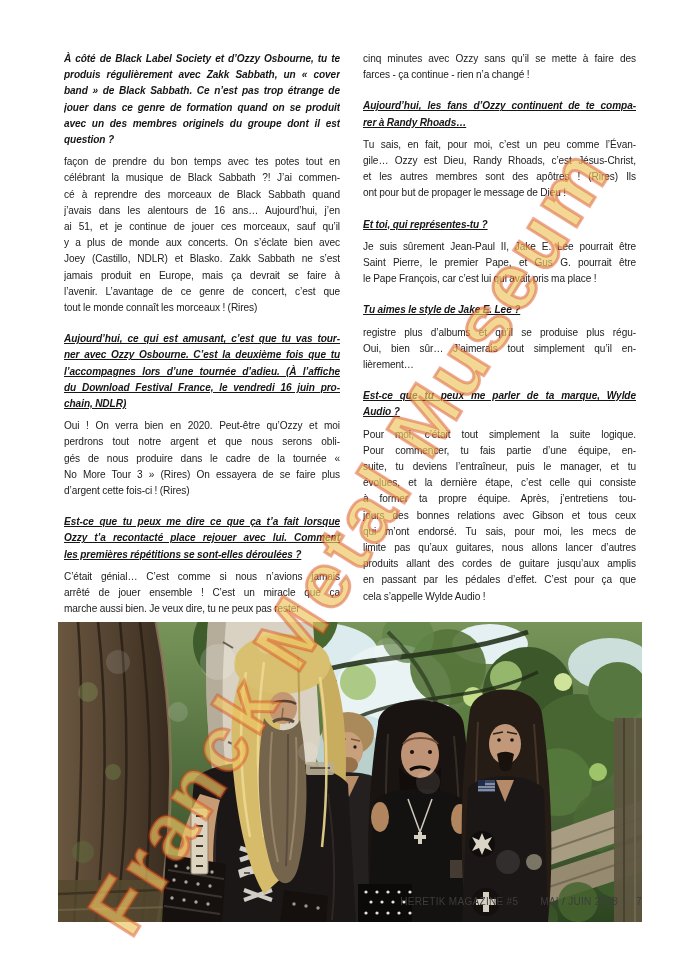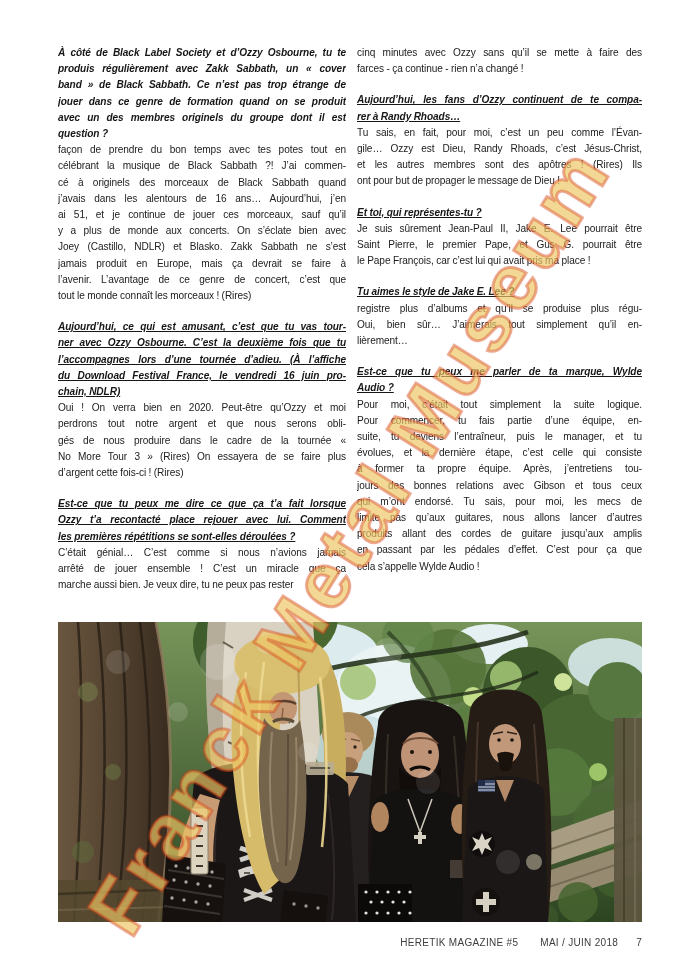--- a/index.html
+++ b/index.html
@@ -7,34 +7,34 @@
     position:relative; width:700px; height:980px; background:#ffffff;
     font-family:"Liberation Sans",sans-serif; color:#212121; overflow:hidden;
     margin:0 auto;
   }
   .col{
     position:absolute; top:45px; font-size:10.1px; line-height:16.2px;
     letter-spacing:-0.08px; word-spacing:-0.25px; color:#212121; z-index:2;
   }
   .col-left{left:58px; width:288px;}
   .col-right{left:357px; width:285px;}
-  .block{margin:0;}
+  .block{margin:6px;}
   .q-block{font-weight:700; font-style:italic; color:#161616;}
   .block.q-block:not(:first-child){margin-top:15px;text-decoration:underline;}
   .line{text-align:justify; text-align-last:justify; min-height:16.2px; overflow:hidden; white-space:nowrap;}
   .line{white-space:normal;}
   .line.last{text-align-last:left;}
   .b{font-weight:400;}
   .photo{
     position:absolute; left:58px; top:622px; width:584px; height:300px;
     z-index:1; overflow:hidden; background:#41592e;
   }
   .photo svg{display:block;}
   .footer{
-    position:absolute; top:937px; right:58px; display:flex; gap:22px;
+    position:absolute; top:896px; right:58px; display:flex; gap:22px;
     font-size:10px; color:#3d3d3d; letter-spacing:0.3px; z-index:2;
   }
   .footer .pgnum{margin-left:-4px;}
   .watermark{
     position:absolute; left:70px; top:902px;
     transform:rotate(-58deg); transform-origin:0 0;
     font-size:78px; font-weight:700; letter-spacing:5px; white-space:nowrap;
     color:rgba(243,230,119,0.55);
     -webkit-text-stroke:3px rgba(215,70,26,0.42);
     text-shadow:0 0 3px rgba(215,70,26,0.30);
@@ -51,21 +51,21 @@
         <div class="line"><span>À côté de Black Label Society et d’Ozzy Osbourne, tu te</span></div>
         <div class="line"><span>produis régulièrement avec Zakk Sabbath, un « cover</span></div>
         <div class="line"><span>band » de Black Sabbath. Ce n’est pas trop étrange de</span></div>
         <div class="line"><span>jouer dans ce genre de formation quand on se produit</span></div>
         <div class="line"><span>avec un des membres originels du groupe dont il est</span></div>
         <div class="line last"><span>question ?</span></div>
       </div>
       <div class="block a-block">
         <div class="line"><span>façon de prendre du bon temps avec tes potes tout en</span></div>
         <div class="line"><span>célébrant la musique de </span><span class="b">Black Sabbath</span><span> ?! J’ai commen-</span></div>
-        <div class="line"><span>cé à originels des morceaux de </span><span class="b">Black Sabbath</span><span> quand</span></div>
+        <div class="line"><span>cé à reprendre des morceaux de </span><span class="b">Black Sabbath</span><span> quand</span></div>
         <div class="line"><span>j’avais dans les alentours de 16 ans… Aujourd’hui, j’en</span></div>
         <div class="line"><span>ai 51, et je continue de jouer ces morceaux, sauf qu’il</span></div>
         <div class="line"><span>y a plus de monde aux concerts. On s’éclate bien avec</span></div>
         <div class="line"><span class="b">Joey</span><span> (Castillo, NDLR) et </span><span class="b">Blasko</span><span>. </span><span class="b">Zakk Sabbath</span><span> ne s’est</span></div>
         <div class="line"><span>jamais produit en Europe, mais ça devrait se faire à</span></div>
         <div class="line"><span>l’avenir. L’avantage de ce genre de concert, c’est que</span></div>
         <div class="line last"><span>tout le monde connaît les morceaux ! (Rires)</span></div>
       </div>
       <div class="block q-block">
         <div class="line"><span>Aujourd’hui, ce qui est amusant, c’est que tu vas tour-</span></div>

